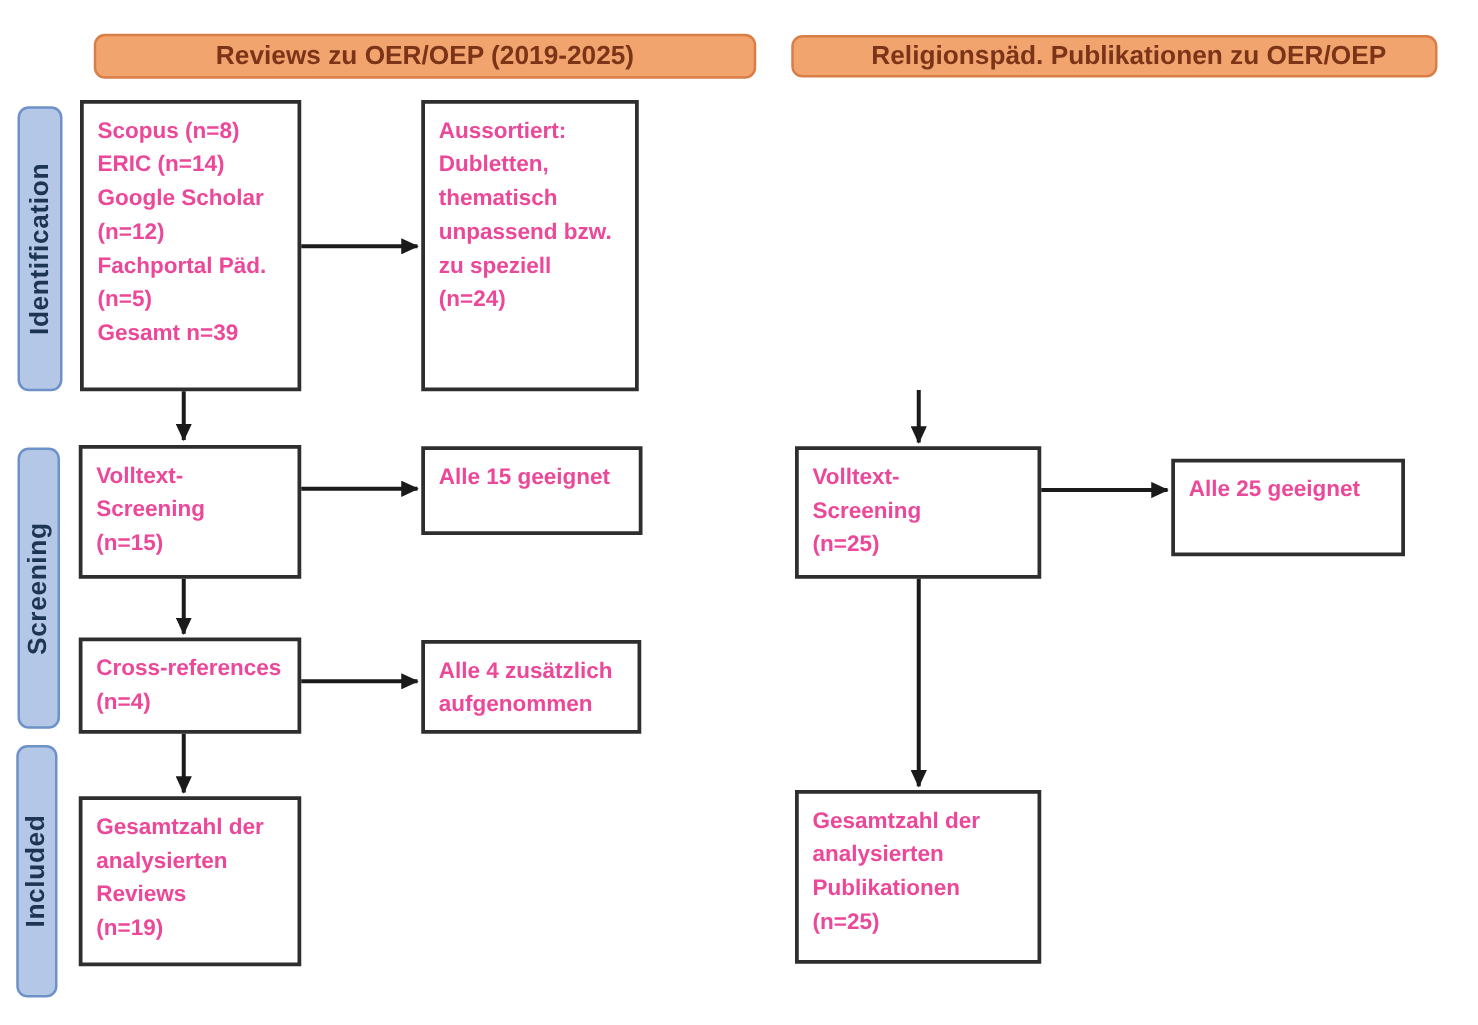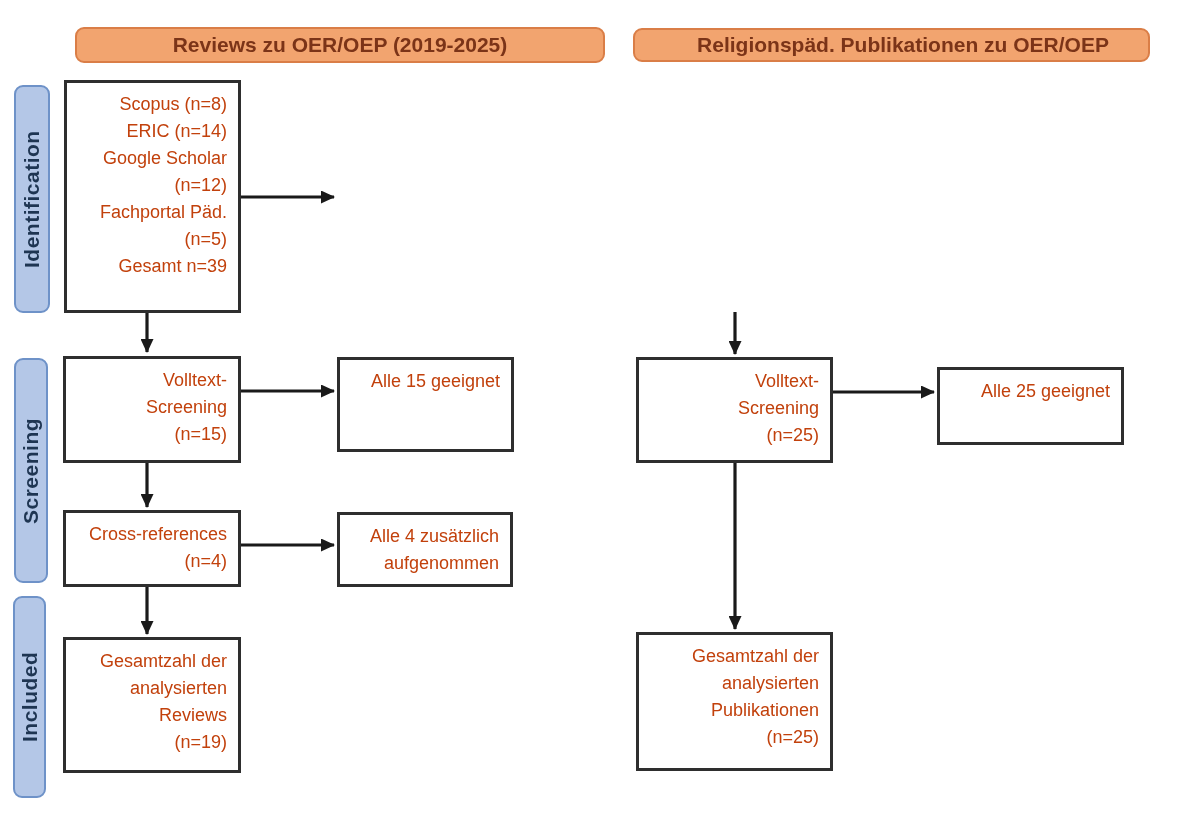--- a/index.html
+++ b/index.html
@@ -39,27 +39,27 @@
     display: flex;
     align-items: center;
     justify-content: center;
     letter-spacing: 0.5px;
   }
   .box {
     position: absolute;
     box-sizing: border-box;
     background: #ffffff;
     border: 3px solid #2E2E2E;
-    color: #c2410c;
+    color: #ec4899;
     font-size: 18px;
-    font-weight: normal;
+    font-weight: bold;
     line-height: 1.5;
     padding: 8px 11px;
     white-space: pre-line;
-    text-align: right;
+    text-align: left;
   }
   .box.dense { font-size: 18px; line-height: 1.45; }
   .arrows {
     position: absolute;
     left: 0; top: 0;
     width: 1182px; height: 820px;
     pointer-events: none;
   }
 </style>
 </head>
@@ -74,24 +74,30 @@
   <div class="stage" style="left:14px; top:358px; width:34px; height:225px;">Screening</div>
   <div class="stage" style="left:13px; top:596px; width:33px; height:202px;">Included</div>
 
   <div class="box" style="left:64px; top:80px; width:177px; height:233px;">Scopus (n=8)
 ERIC (n=14)
 Google Scholar
 (n=12)
 Fachportal Päd.
 (n=5)
 Gesamt n=39</div>
+  <div class="box" style="left:337px; top:80px; width:174px; height:233px;">Aussortiert:
+Dubletten,
+thematisch
+unpassend bzw.
+zu speziell
+(n=24)</div>
   <div class="box" style="left:63px; top:356px; width:178px; height:107px;">Volltext-
 Screening
 (n=15)</div>
-  <div class="box" style="left:337px; top:357px; width:177px; height:95px;">Alle 15 geeignet</div>
+  <div class="box" style="left:337px; top:357px; width:177px; height:71px;">Alle 15 geeignet</div>
   <div class="box" style="left:63px; top:510px; width:178px; height:77px;">Cross-references
 (n=4)</div>
   <div class="box" style="left:337px; top:512px; width:176px; height:75px;">Alle 4 zusätzlich
 aufgenommen</div>
   <div class="box" style="left:63px; top:637px; width:178px; height:136px;">Gesamtzahl der
 analysierten
 Reviews
 (n=19)</div>
 
   <div class="box" style="left:636px; top:357px; width:197px; height:106px;">Volltext-

